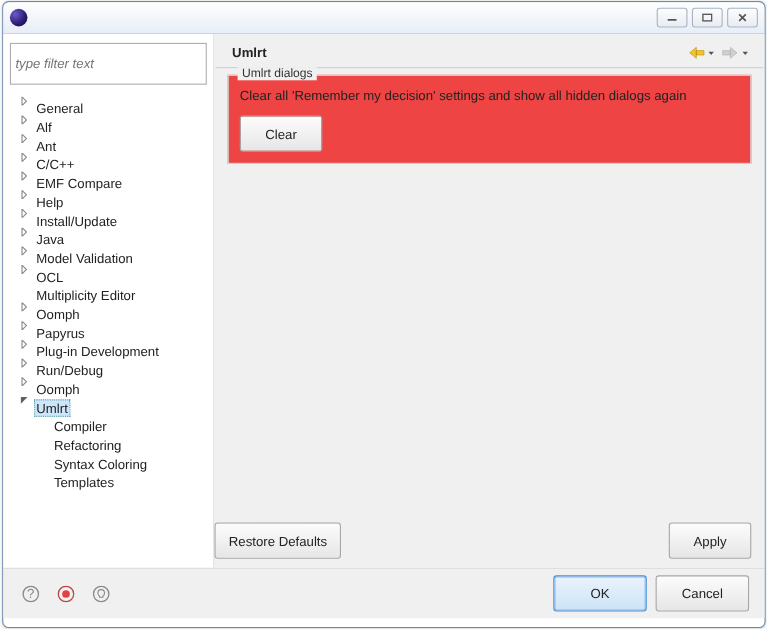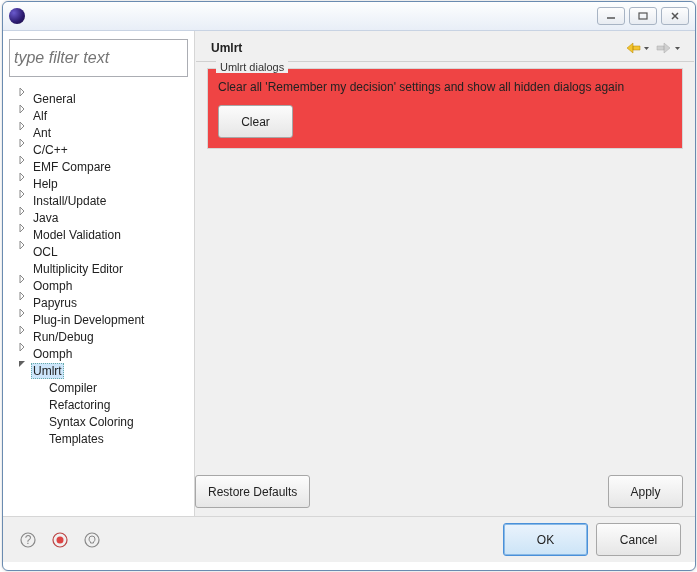--- a/index.html
+++ b/index.html
@@ -9,21 +9,21 @@
 
 .titlebar { height: 29px; background: linear-gradient(#fdfefe, #e8eef7); border-bottom: 1px solid #c8d3e3; border-radius: 6px 6px 0 0; display: flex; align-items: center; padding: 0 6px; }
 .titlebar-icon { width: 16px; height: 16px; margin-right: 6px; background: radial-gradient(circle at 30% 30%, #6a5acd 0%, #2b1a6e 60%, #1a0d3b 100%); border-radius: 50%; }
 .titlebar-text { flex: 1; color: #333; margin-top: 40px; }
 .win-btn { width: 28px; height: 18px; border: 1px solid #a8b4c4; border-radius: 3px; margin-left: 4px; background: linear-gradient(#fdfdfd, #e8ecf2); display: flex; align-items: center; justify-content: center; cursor: pointer; }
 .win-btn svg { width: 10px; height: 10px; }
 
 .body { display: flex; height: 485px; }
 
 .sidebar { width: 192px; border-right: 1px solid #d6d6d6; padding: 8px 6px 0 6px; background: #fff; }
-.filter-input { width: 100%; height: 20px; border: 1px solid #abadb3; padding: 18px 4px; color: #888; font-style: italic; font-size: 16px; }
+.filter-input { width: 100%; height: 20px; border: 1px solid #abadb3; padding: 18px 4px; color: #888; font-style: italic; font-size: 12px; }
 
 .tree { margin-top: 6px; color: #222; }
 .tree-item { display: flex; align-items: center; height: 17px; padding-left: 8px; cursor: pointer; }
 .tree-item.child { padding-left: 38px; }
 .tree-item.selected .label { background: #cde6fb; border: 1px dotted #6aa; padding: 0 1px; }
 .twisty { width: 10px; height: 10px; margin-right: 4px; display: inline-flex; align-items: center; justify-content: center; }
 .twisty svg { width: 8px; height: 8px; }
 .tree-item .label { padding: 0 2px; margin-top: 15px; }
 
 .mainpane { flex: 1; background: #f0f0f0; display: flex; flex-direction: column; }

